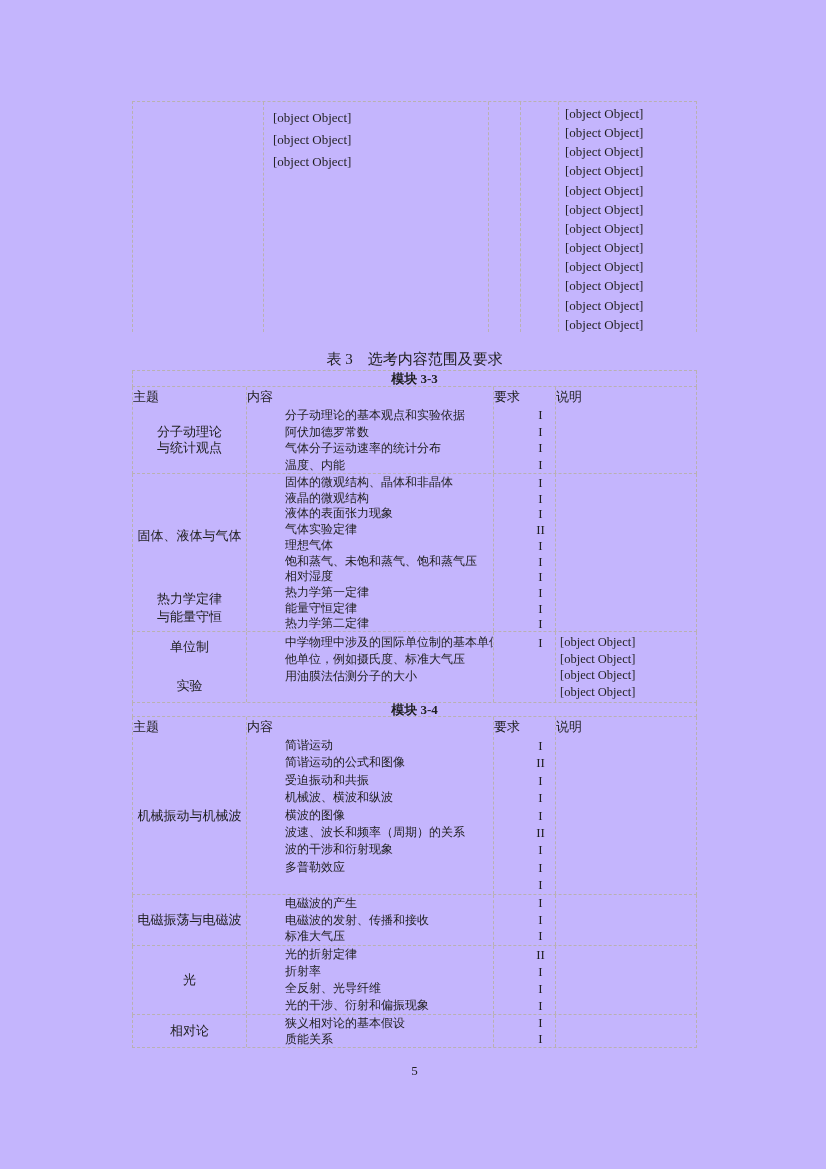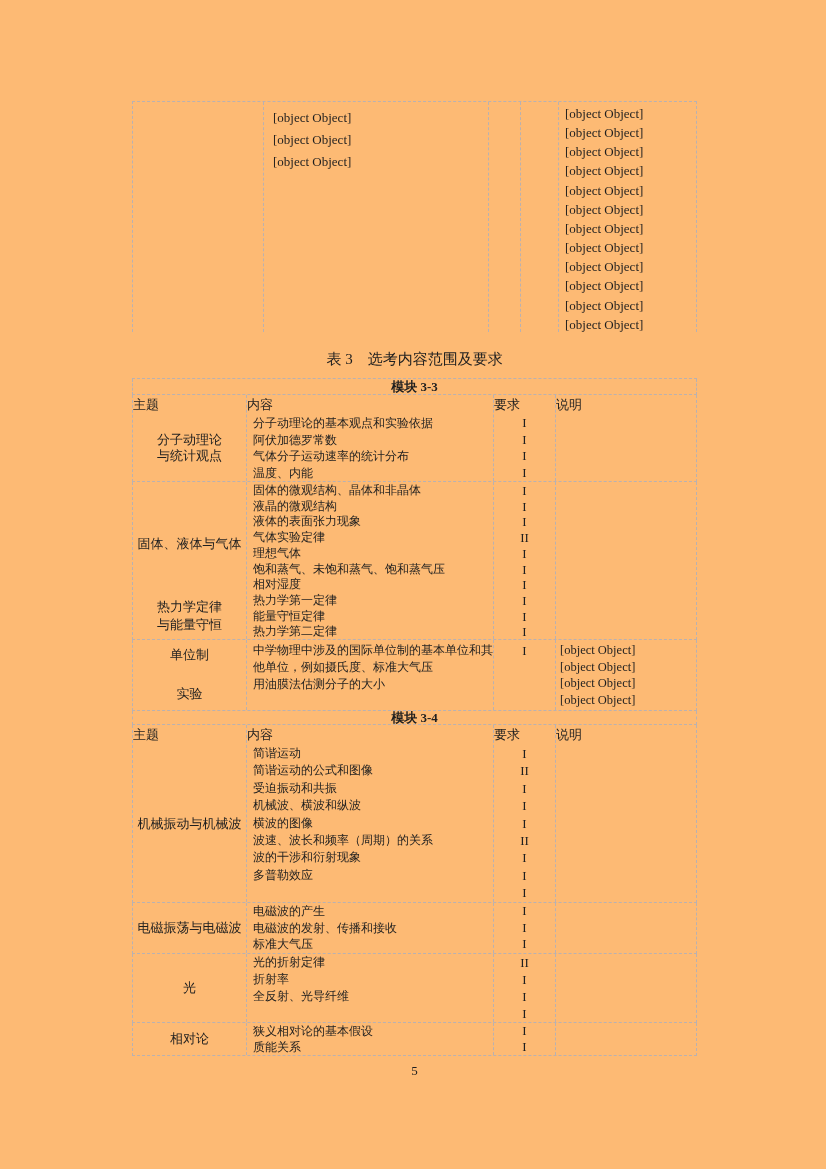--- a/index.html
+++ b/index.html
@@ -1,21 +1,21 @@
 <!DOCTYPE html>
 <html><head>
 <meta charset="utf-8">
 <style>
   :root{
     --bd:#b9b1b1;
     --ink:#1f1f1f;
   }
   html,body{margin:0;padding:0;background:#ffffff;}
   .page{
-    position:relative;width:826px;height:1169px;background:#fdba74;overflow:hidden;
+    position:relative;width:826px;height:1169px;background:#c4b5fd;overflow:hidden;
     font-family:"Liberation Serif","DejaVu Serif",serif;color:var(--ink);
   }
   
   .prev{
     position:absolute;left:132px;top:101px;width:565px;height:231px;
     box-sizing:border-box;display:flex;
     border-top:1px dashed var(--bd);
     border-left:1px dashed var(--bd);
     border-right:1px dashed var(--bd);
   }
@@ -30,42 +30,42 @@
   .pt-note-line{font-size:13px;line-height:19.15px;white-space:pre;}
 
   
   .t3-title{
     position:absolute;left:132px;top:348px;width:565px;margin:0;
     text-align:center;font-size:15px;font-weight:normal;line-height:22px;
   }
 
   
   .t3{
-    position:absolute;left:132px;top:378px;width:565px;box-sizing:border-box;
+    position:absolute;left:132px;top:370px;width:565px;box-sizing:border-box;
     border-top:1px dashed var(--bd);
   }
   .band{
     box-sizing:content-box;height:15px;line-height:15px;text-align:center;
     font-size:13px;font-weight:bold;
     border-left:1px dashed var(--bd);border-right:1px dashed var(--bd);
     border-bottom:1px dashed var(--bd);
   }
   .band.b34{height:13px;line-height:13px;}
   .region{
     display:flex;box-sizing:content-box;
     border-left:1px dashed var(--bd);border-right:1px dashed var(--bd);
     border-bottom:1px dashed var(--bd);
   }
   .col{box-sizing:border-box;height:100%;overflow:hidden;}
   .c-theme{flex:0 0 113px;position:relative;display:flex;flex-direction:column;}
   .c-content{flex:0 0 247px;border-left:1px dashed var(--bd);display:flex;flex-direction:column;}
   .c-req{flex:0 0 62px;border-left:1px dashed var(--bd);display:flex;flex-direction:column;}
   .c-note{flex:1 1 auto;border-left:1px dashed var(--bd);display:flex;flex-direction:column;}
   .hdr{height:20px;line-height:20px;flex:0 0 20px;font-size:13px;}
-  .lines{flex:1 1 auto;}
+  .lines{flex:1 1 auto;margin-left:32px;}
   .ln{line-height:var(--lh);padding-left:6px;font-size:12px;white-space:pre;overflow:hidden;}
   .c-req .ln{padding-left:0;text-align:center;font-size:13px;}
   .tcenter{flex:1 1 auto;display:flex;align-items:center;justify-content:center;}
   .tlabel{font-size:13px;line-height:16px;text-align:center;white-space:pre-line;}
   .tabs{position:absolute;left:0;width:113px;text-align:center;}
   .nlines{padding:2px 0 0 4px;}
   .nln{font-size:12.5px;line-height:16.5px;white-space:pre;overflow:hidden;}
 
   
   .regA{height:86px;--lh:16.5px;}
@@ -386,20 +386,21 @@
       </div>
       <div class="col c-content">
         <div class="lines">
 
             <div class="ln">光的折射定律</div>
 
             <div class="ln">折射率</div>
 
             <div class="ln">全反射、光导纤维</div>
 
+            <div class="ln">光的干涉、衍射和偏振现象</div>
 
         </div>
       </div>
       <div class="col c-req">
         <div class="lines">
 
             <div class="ln">II</div>
 
             <div class="ln">I</div>
 

